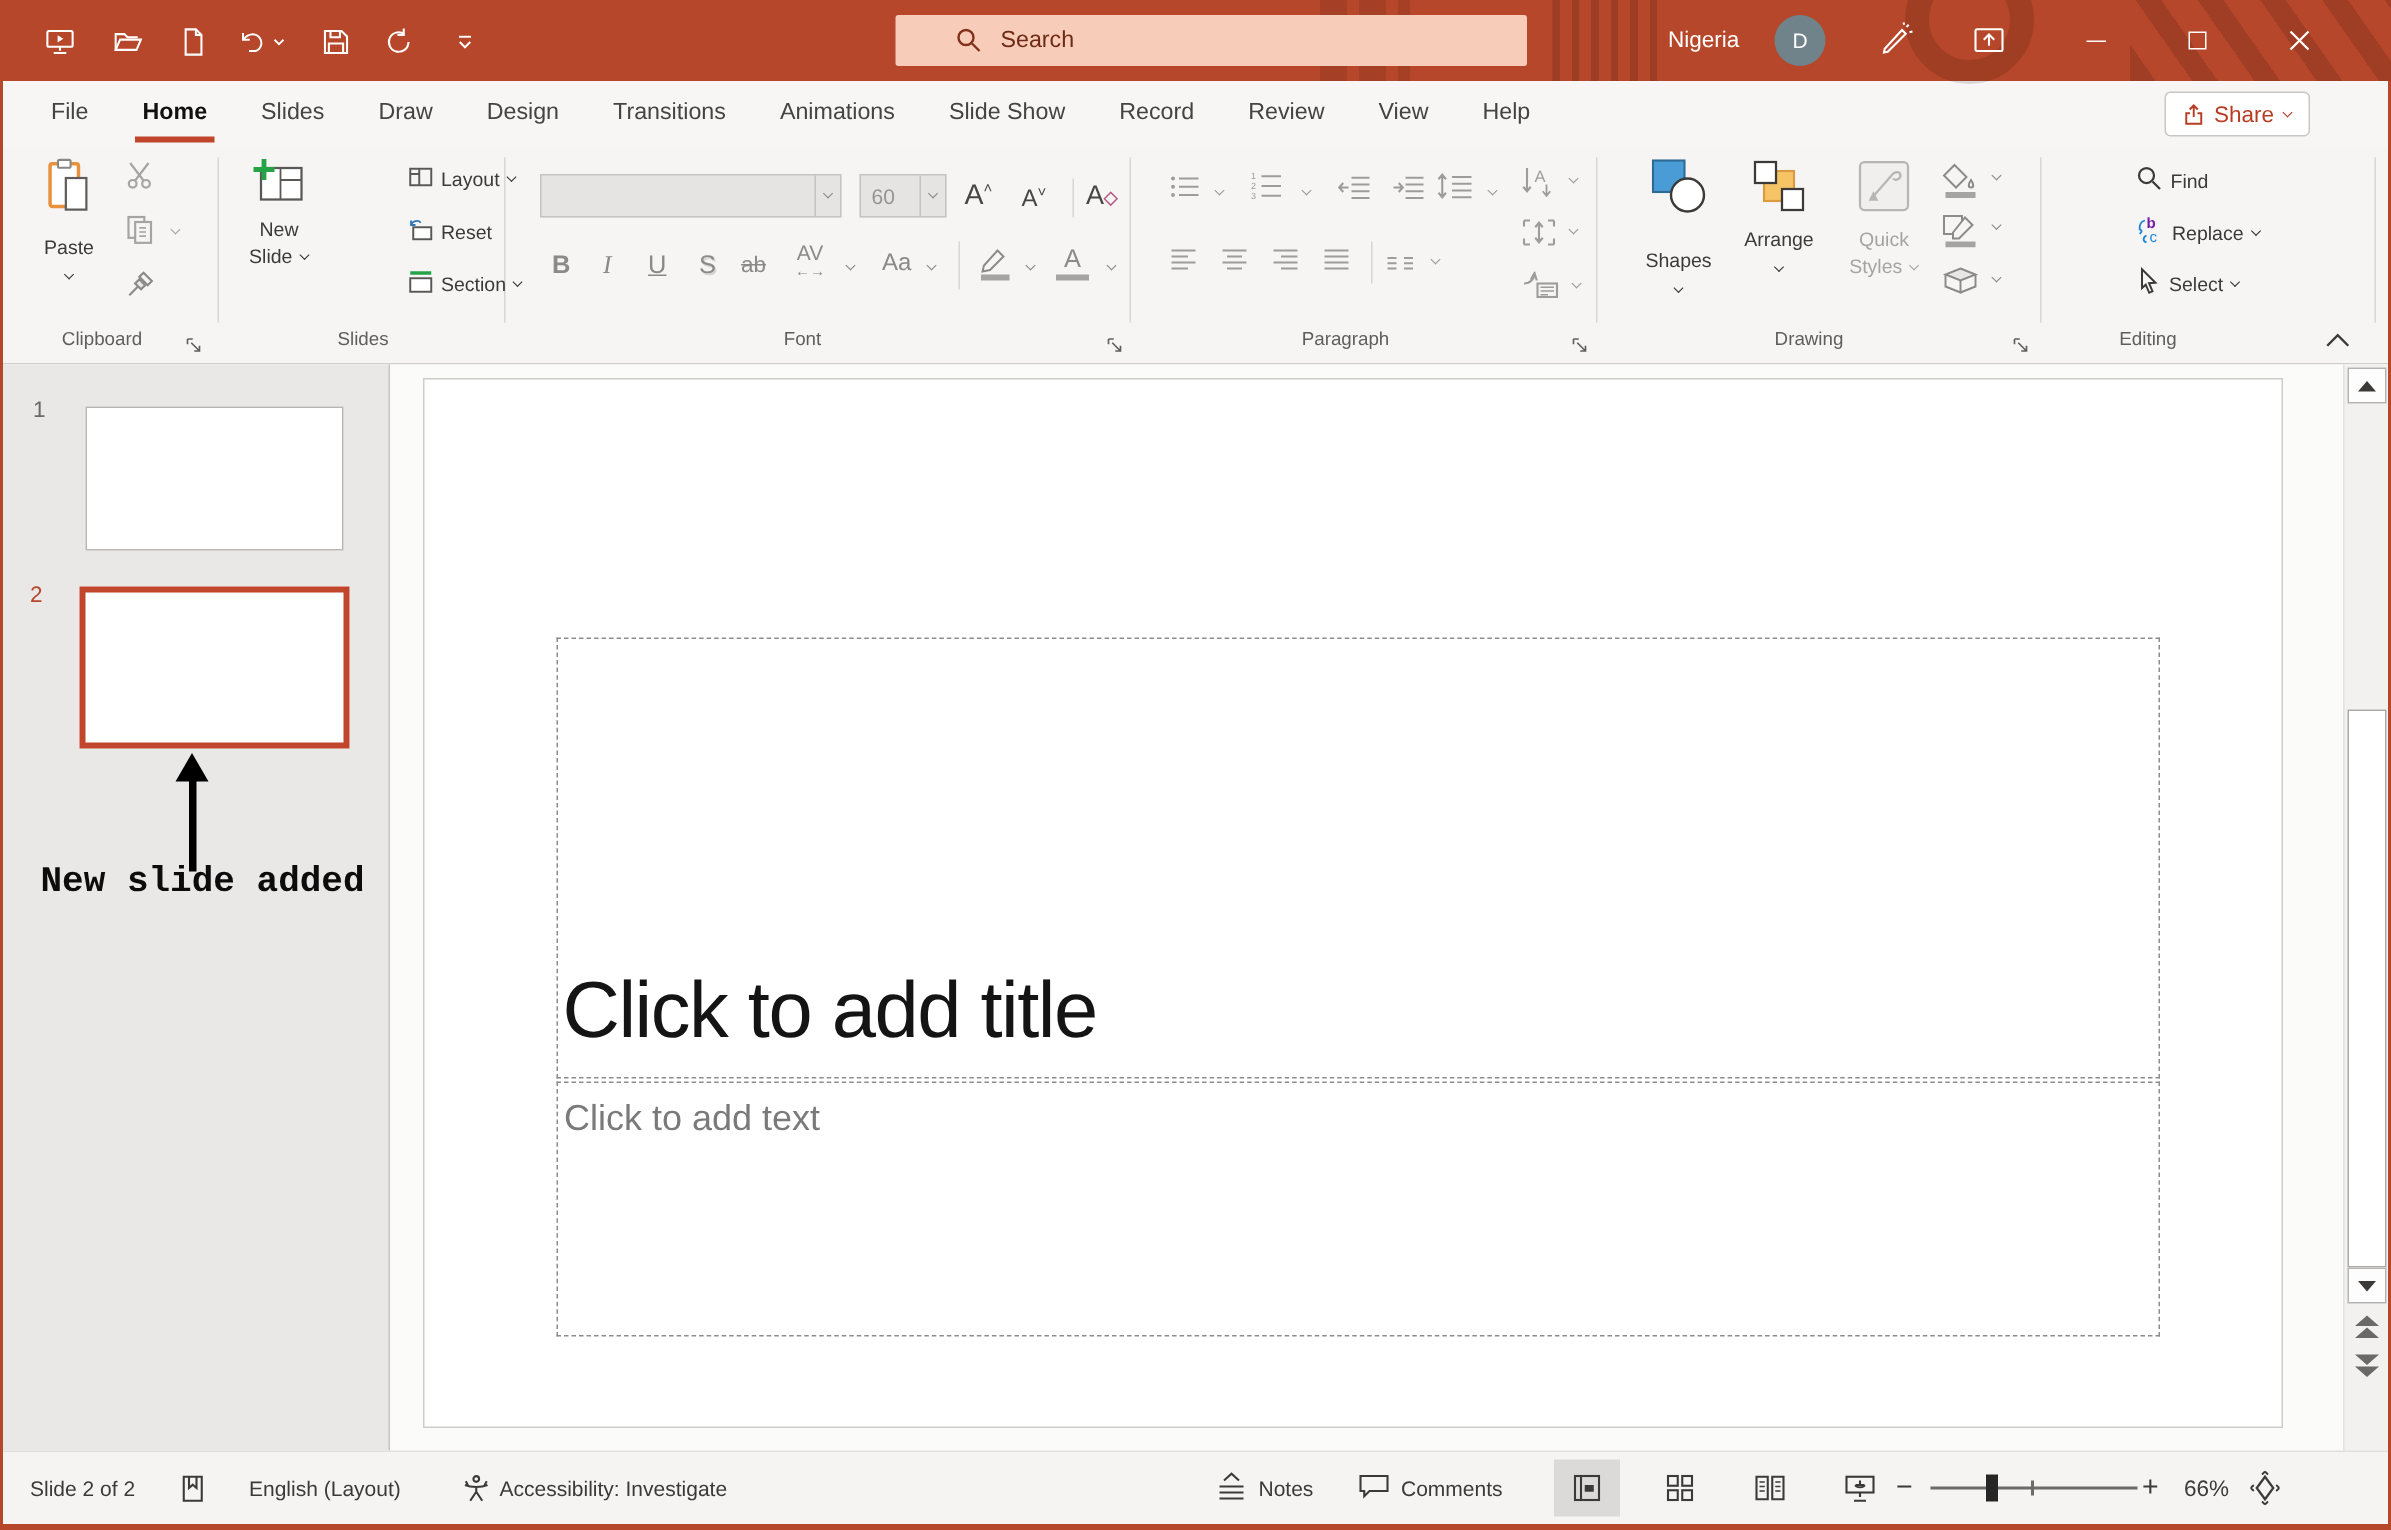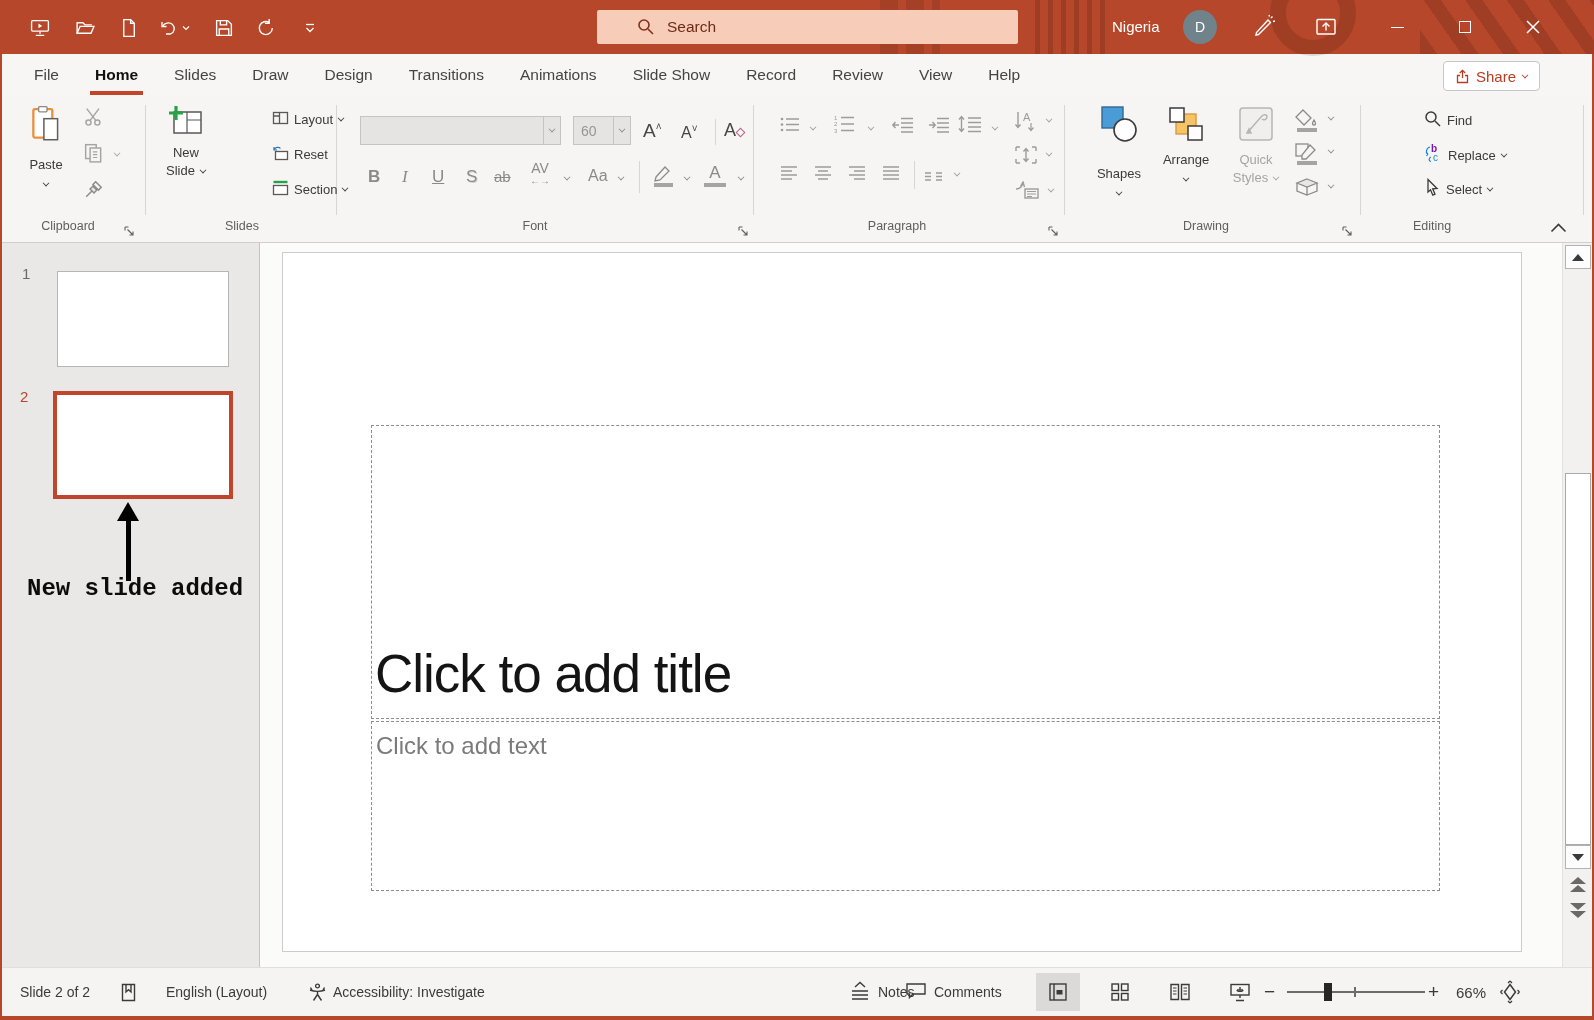--- a/index.html
+++ b/index.html
@@ -596,21 +596,21 @@
   </span>
   <span class="sb" style="left:164px">English (Layout)</span>
   <span class="sb" style="left:306px">
     <svg width="19" height="19" viewBox="0 0 19 19" fill="none" stroke="#3B3A39" stroke-width="1.4">
         <circle cx="9.5" cy="3" r="1.9"></circle>
         <path d="M2 7 C6 8.8 13 8.8 17 7 M9.5 8.2 V11.5 M9.5 11.5 L5.5 17.5 M9.5 11.5 L13.5 17.5 M2.5 4.5 L4 7.2 M16.5 4.5 L15 7.2"></path>
       </svg>
   </span>
   <span class="sb" style="left:331px">Accessibility: Investigate</span>
 
-  <span class="sb" style="left:847px">
+  <span class="sb" style="left:808px">
     <span>
       <svg width="22" height="22" viewBox="0 0 22 22" fill="none" stroke="#3B3A39" stroke-width="1.4">
           <path d="M6 7 L11 2.5 L16 7"></path>
           <path d="M3 11 H19 M3 15 H19 M3 19 H19"></path>
         </svg>
     </span>
     <span>Notes</span>
   </span>
   <span class="sb" style="left:903px">
     <span>

